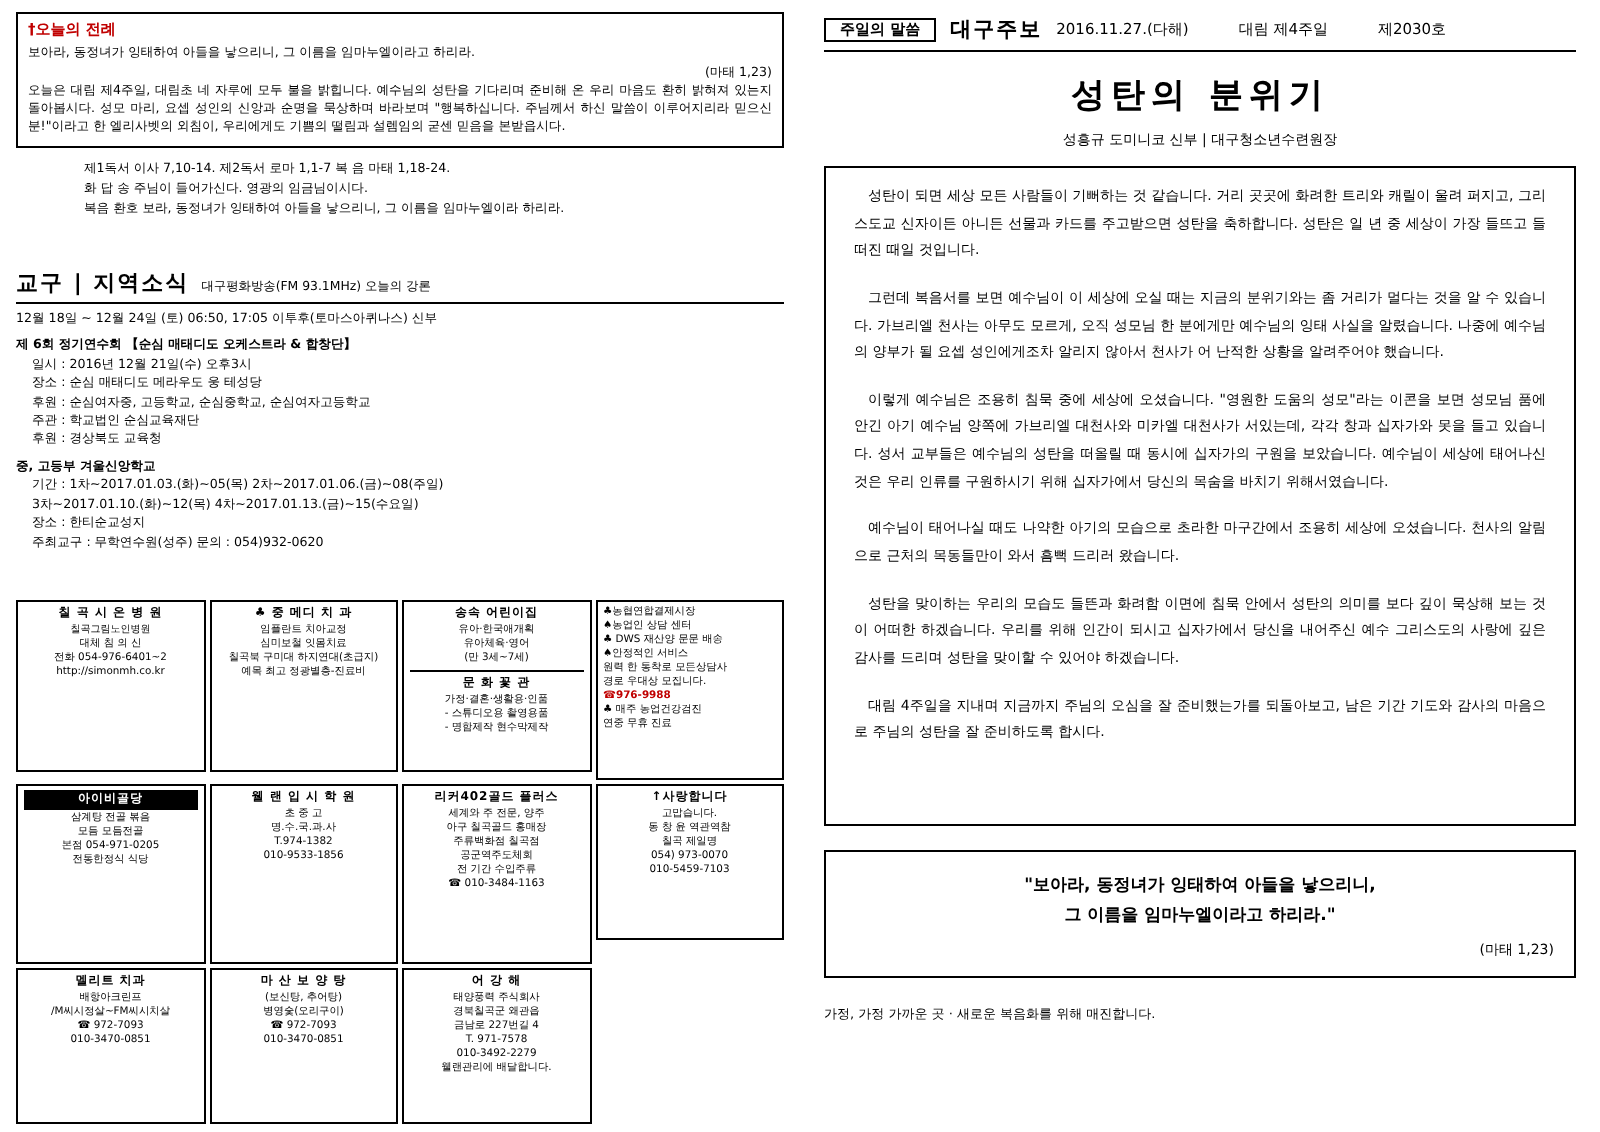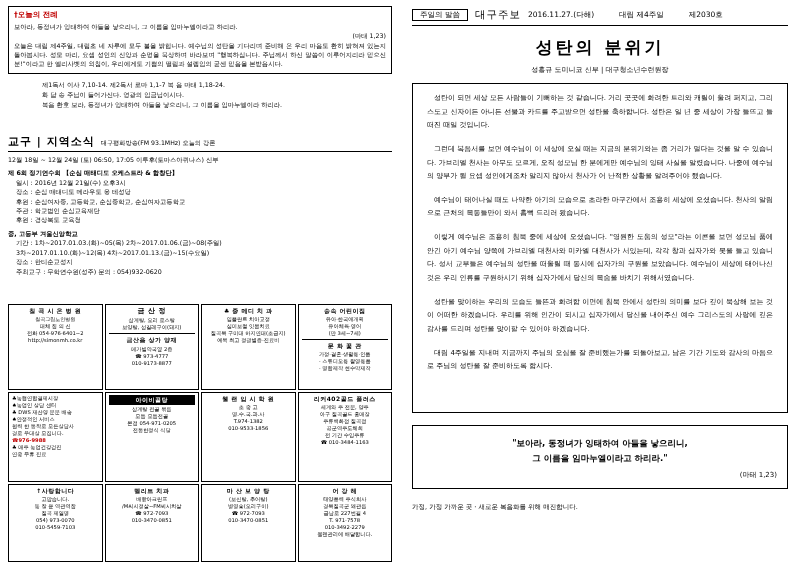--- a/index.html
+++ b/index.html
@@ -36,22 +36,22 @@
   .ad .ad-line{text-align:center;}
   .ad .ad-left{text-align:left;}
   .ad-row{height:86px;}
   .ad-row2{height:90px;}
   .ad-row3{height:78px;}
   .ad-hr{border:0;border-top:1px solid #000;margin:2px 0;}
   .badge-red{color:#c00000;font-weight:bold;}
 
   
   .masthead{display:flex;align-items:center;gap:7px;font-size:8px;border-bottom:0;}
-  .mast-badge{border:1px solid #000;padding:0 7px;font-size:7.5px;font-weight:normal;}
-  .mast-title{font-size:10.5px;font-weight:normal;letter-spacing:1px;}
+  .mast-badge{border:1px solid #000;padding:0 7px;font-size:7.5px;font-weight:bold;}
+  .mast-title{font-size:10.5px;font-weight:bold;letter-spacing:1px;}
   .mast-rest{font-size:7.5px;text-align:right;}
   .mast-rule{border:0;border-top:1px solid #000;margin:3px 0 0 0;}
   .r-title{text-align:center;font-size:17px;font-weight:bold;letter-spacing:3px;margin:10px 0 6px 0;}
   .r-author{text-align:center;font-size:7px;margin-bottom:8px;}
   .article{border:1px solid #000;padding:8px 14px;font-size:7px;line-height:1.95;text-align:justify;height:330px;box-sizing:border-box;overflow:hidden;}
   .article p{margin:0 0 10px 0;text-indent:7px;}
   .quote-box{border:1px solid #000;margin-top:12px;padding:10px 10px 8px 10px;text-align:center;}
   .quote-l1{font-size:8.5px;font-weight:bold;line-height:1.8;}
   .quote-l2{font-size:8.5px;font-weight:bold;line-height:1.8;}
   .quote-ref{font-size:7px;text-align:right;margin-top:3px;}
@@ -103,30 +103,20 @@
 
     <div class="ads-grid">
       <div class="ad ad-row">
         <div class="ad-name sm">칠 곡 시 온 병 원</div>
         <div class="ad-sub">칠곡그림노인병원</div>
         <div class="ad-line">대체 침 의 신</div>
         <div class="ad-line">전화 054-976-6401~2</div>
         <div class="ad-line">http://simonmh.co.kr</div>
       </div>
       <div class="ad ad-row">
-        <div class="ad-name">금 산 정</div>
-        <div class="ad-line">삼계탕, 오리 로스탕</div>
-        <div class="ad-line">보양탕, 섬길레구이(돼지)</div>
-        <hr class="ad-hr">
-        <div class="ad-name sm">금산읍 상가 양재</div>
-        <div class="ad-line">메가빌약국옆 2층</div>
-        <div class="ad-line">☎ 973-4777</div>
-        <div class="ad-line">010-9173-8877</div>
-      </div>
-      <div class="ad ad-row">
         <div class="ad-name sm">♣ 중 메디 치 과</div>
         <div class="ad-line">임플란트 치아교정</div>
         <div class="ad-line">심미보철 잇몸치료</div>
         <div class="ad-line">칠곡북 구미대 하지연대(초급지)</div>
         <div class="ad-line">예목 최고 정광별층-진료비</div>
       </div>
       <div class="ad ad-row">
         <div class="ad-name sm">송속 어린이집</div>
         <div class="ad-line">유아·한국애개획</div>
         <div class="ad-line">유아체육·영어</div>
@@ -216,22 +206,22 @@
       <span class="mast-rest" style="margin-left:18px">제2030호</span>
     </div>
     <hr class="mast-rule">
 
     <div class="r-title">성탄의 분위기</div>
     <div class="r-author">성흥규 도미니코 신부 | 대구청소년수련원장</div>
 
     <div class="article">
       <p>성탄이 되면 세상 모든 사람들이 기뻐하는 것 같습니다. 거리 곳곳에 화려한 트리와 캐릴이 울려 퍼지고, 그리스도교 신자이든 아니든 선물과 카드를 주고받으면 성탄을 축하합니다. 성탄은 일 년 중 세상이 가장 들뜨고 들떠진 때일 것입니다.</p>
       <p>그런데 복음서를 보면 예수님이 이 세상에 오실 때는 지금의 분위기와는 좀 거리가 멀다는 것을 알 수 있습니다. 가브리엘 천사는 아무도 모르게, 오직 성모님 한 분에게만 예수님의 잉태 사실을 알렸습니다. 나중에 예수님의 양부가 될 요셉 성인에게조차 알리지 않아서 천사가 어 난적한 상황을 알려주어야 했습니다.</p>
+      <p>이렇게 예수님은 조용히 침묵 중에 세상에 오셨습니다. "영원한 도움의 성모"라는 이콘을 보면 성모님 품에 안긴 아기 예수님 양쪽에 가브리엘 대천사와 미카엘 대천사가 서있는데, 각각 창과 십자가와 못을 들고 있습니다. 성서 교부들은 예수님의 성탄을 떠올릴 때 동시에 십자가의 구원을 보았습니다. 예수님이 세상에 태어나신 것은 우리 인류를 구원하시기 위해 십자가에서 당신의 목숨을 바치기 위해서였습니다.</p>
       <p>예수님이 태어나실 때도 나약한 아기의 모습으로 초라한 마구간에서 조용히 세상에 오셨습니다. 천사의 알림으로 근처의 목동들만이 와서 흠뻑 드리러 왔습니다.</p>
-      <p>이렇게 예수님은 조용히 침묵 중에 세상에 오셨습니다. "영원한 도움의 성모"라는 이콘을 보면 성모님 품에 안긴 아기 예수님 양쪽에 가브리엘 대천사와 미카엘 대천사가 서있는데, 각각 창과 십자가와 못을 들고 있습니다. 성서 교부들은 예수님의 성탄을 떠올릴 때 동시에 십자가의 구원을 보았습니다. 예수님이 세상에 태어나신 것은 우리 인류를 구원하시기 위해 십자가에서 당신의 목숨을 바치기 위해서였습니다.</p>
       <p>성탄을 맞이하는 우리의 모습도 들뜬과 화려함 이면에 침묵 안에서 성탄의 의미를 보다 깊이 묵상해 보는 것이 어떠한 하겠습니다. 우리를 위해 인간이 되시고 십자가에서 당신을 내어주신 예수 그리스도의 사랑에 깊은 감사를 드리며 성탄을 맞이할 수 있어야 하겠습니다.</p>
       <p>대림 4주일을 지내며 지금까지 주님의 오심을 잘 준비했는가를 되돌아보고, 남은 기간 기도와 감사의 마음으로 주님의 성탄을 잘 준비하도록 합시다.</p>
     </div>
 
     <div class="quote-box">
       <div class="quote-l1">"보아라, 동정녀가 잉태하여 아들을 낳으리니,</div>
       <div class="quote-l2">그 이름을 임마누엘이라고 하리라."</div>
       <div class="quote-ref">(마태 1,23)</div>
     </div>
 

